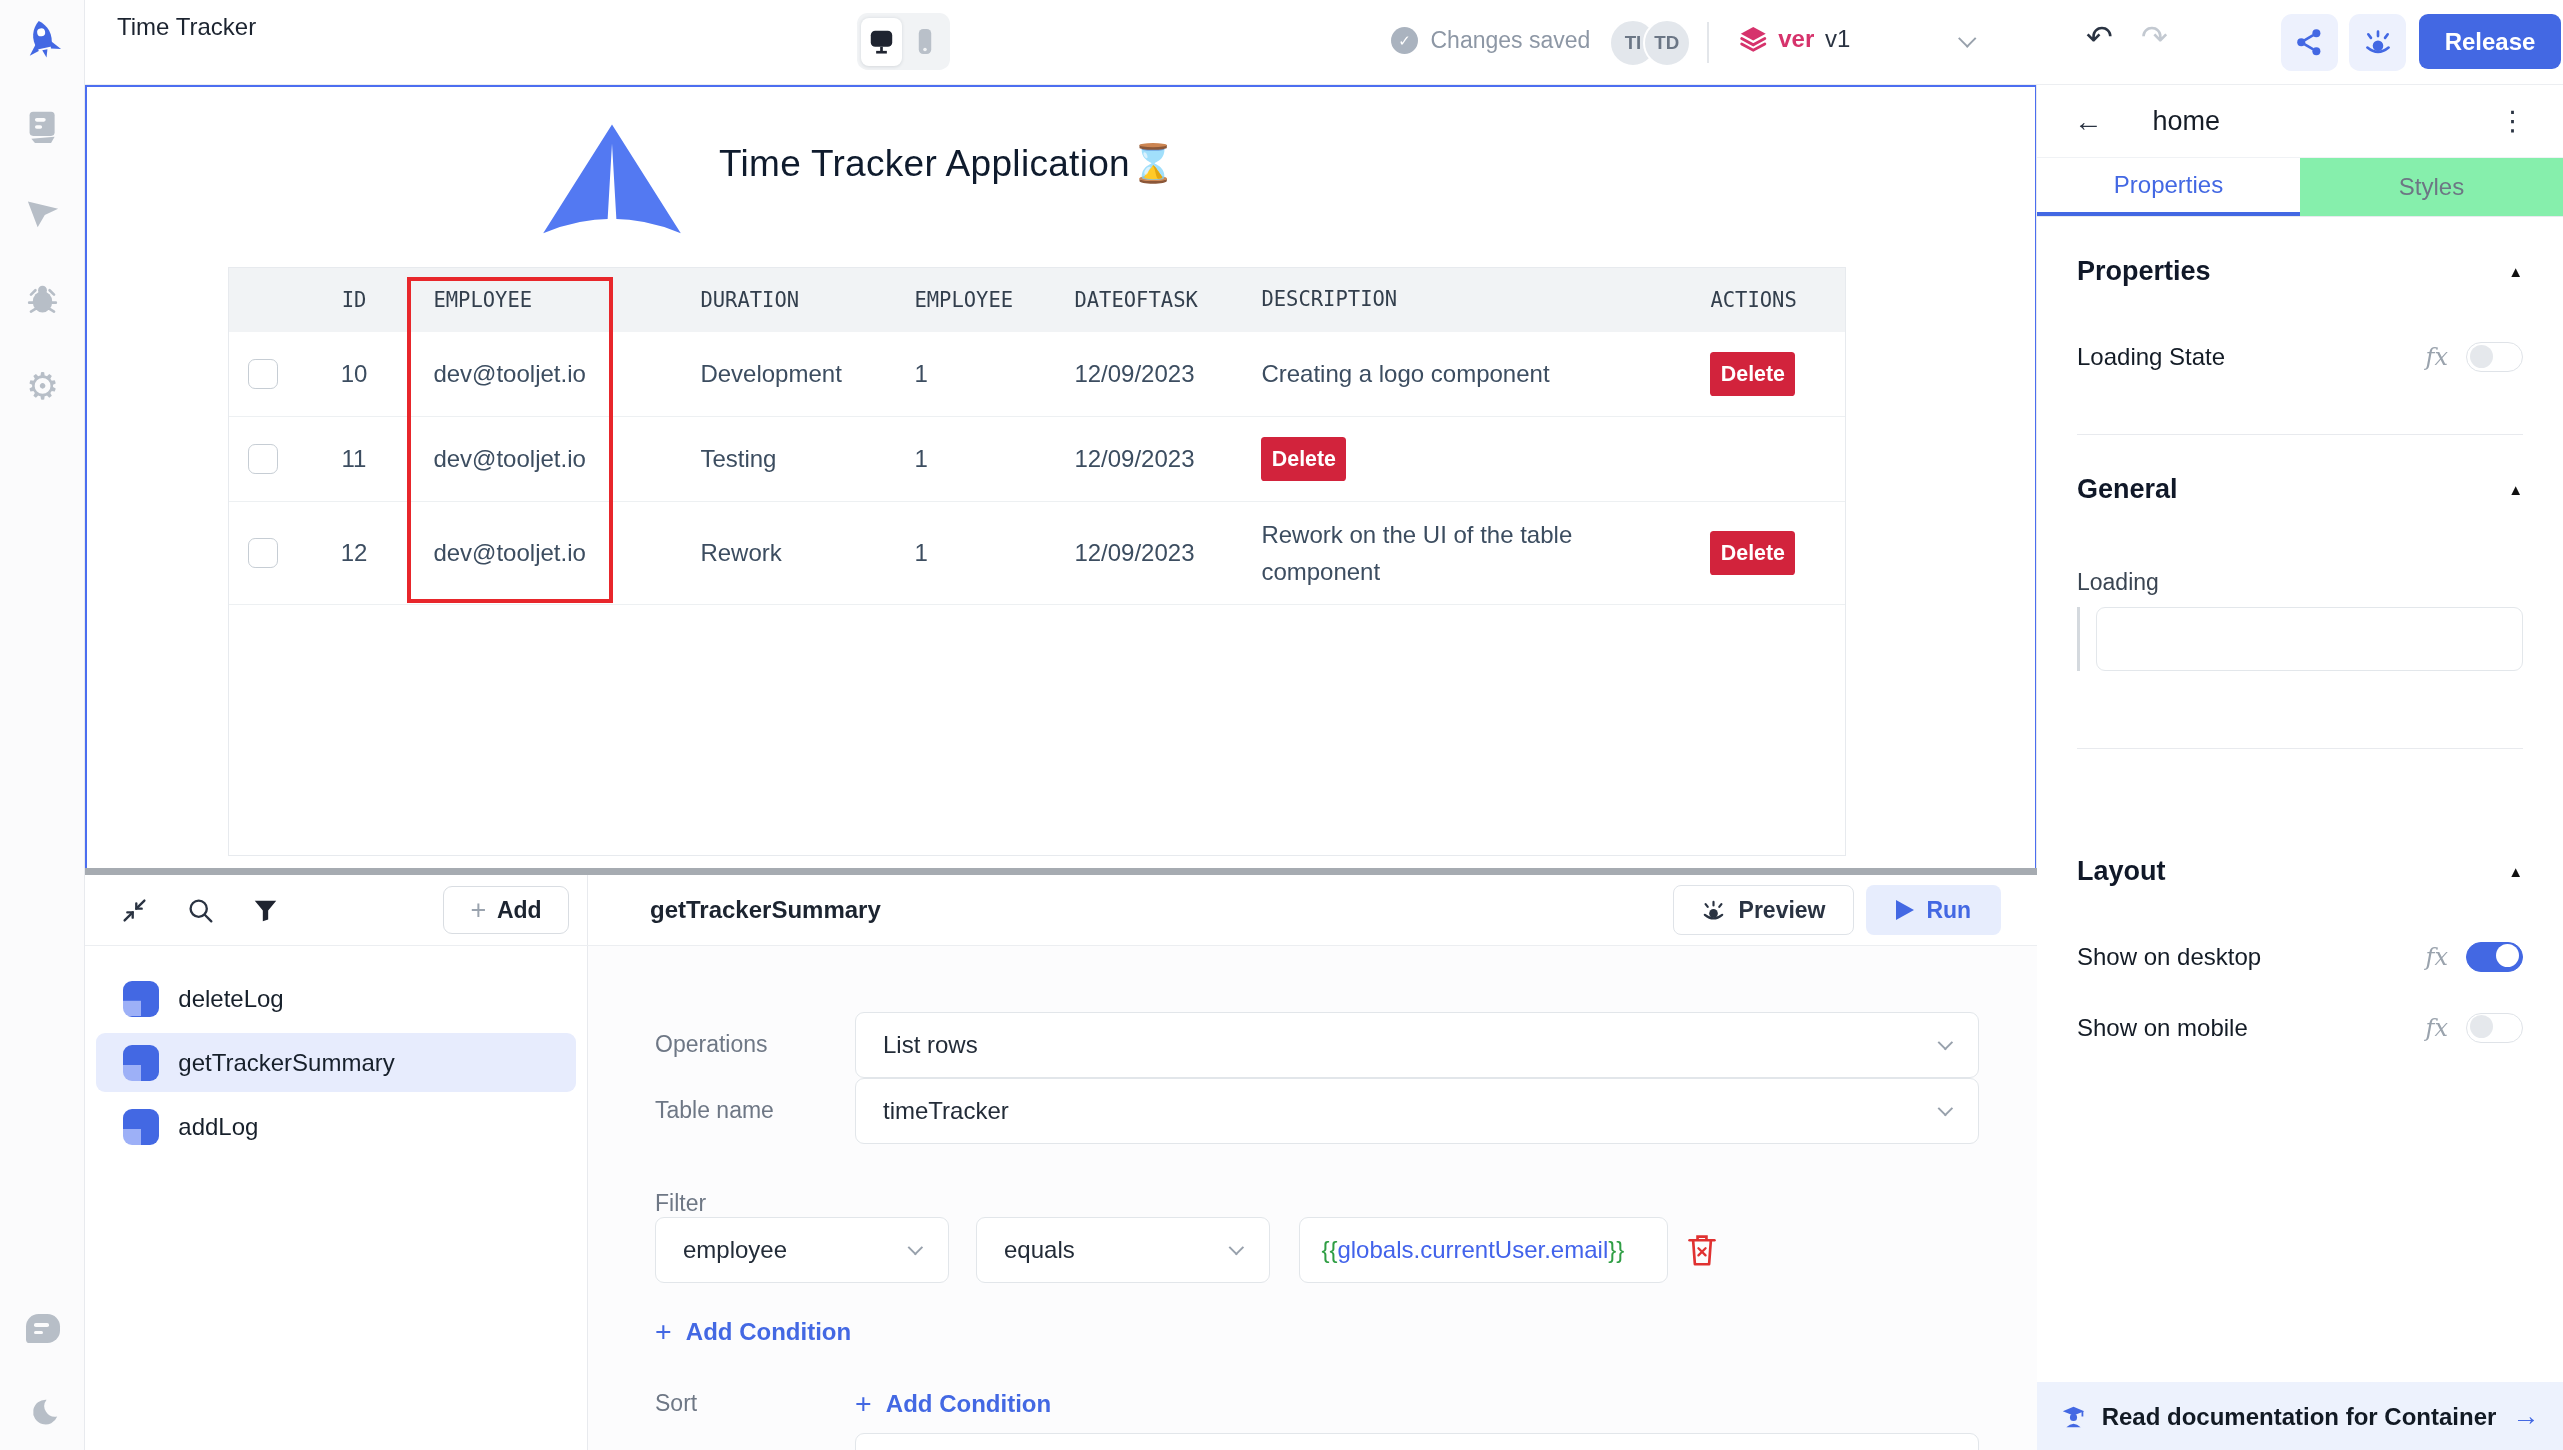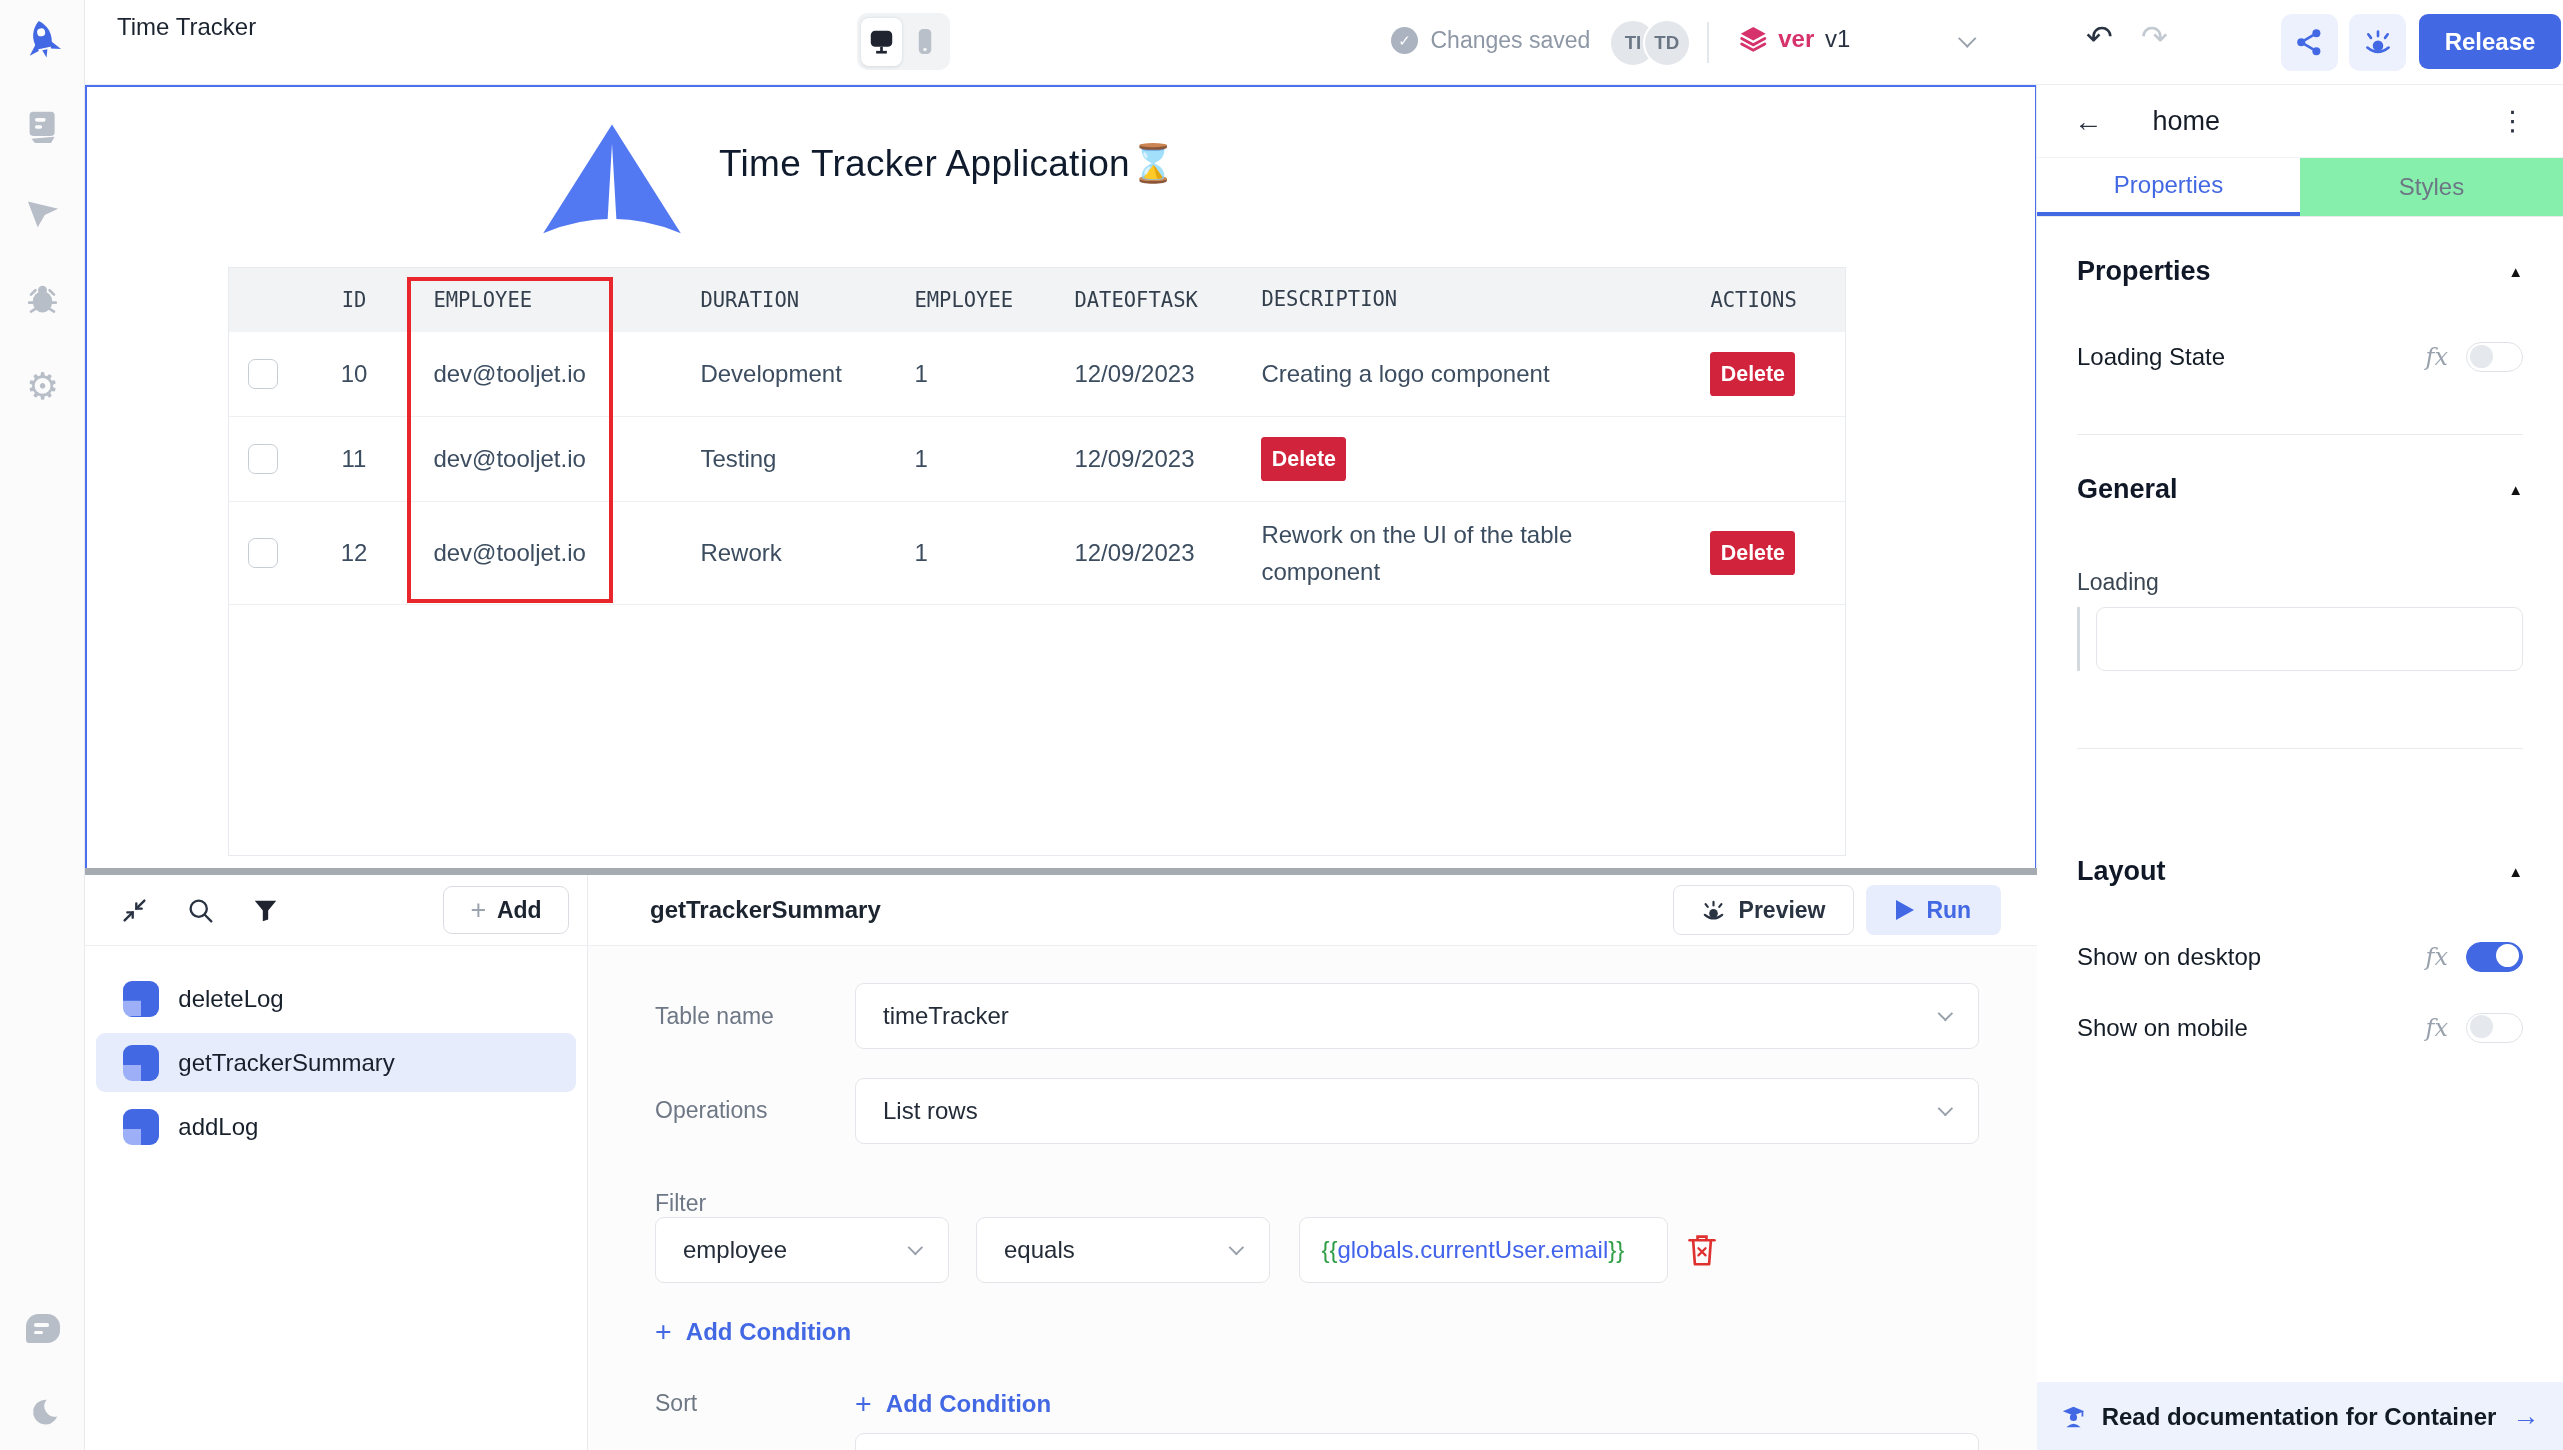--- a/index.html
+++ b/index.html
@@ -390,35 +390,35 @@
         <span class="db-ic"></span>
         <span>getTrackerSummary</span>
       </div>
       <div class="q-item">
         <span class="db-ic"></span>
         <span>addLog</span>
       </div>
     </div>
 
     <div class="qeditor">
+      <div class="f-row mt32">
+        <div class="f-label">Operations</div>
+        <div class="f-ctrl">
+          <div class="dropdown">
+            <span>List rows</span>
+            <span class="chev"></span>
+          </div>
+        </div>
+      </div>
+
       <div class="f-row">
         <div class="f-label">Table name</div>
         <div class="f-ctrl">
           <div class="dropdown">
             <span>timeTracker</span>
-            <span class="chev"></span>
-          </div>
-        </div>
-      </div>
-
-      <div class="f-row mt32">
-        <div class="f-label">Operations</div>
-        <div class="f-ctrl">
-          <div class="dropdown">
-            <span>List rows</span>
             <span class="chev"></span>
           </div>
         </div>
       </div>
 
       <div class="f-row mt30">
         <div class="f-label">Filter</div>
         <div class="f-ctrl">
           <div class="filter-line">
             <div class="dropdown dd-filter">

